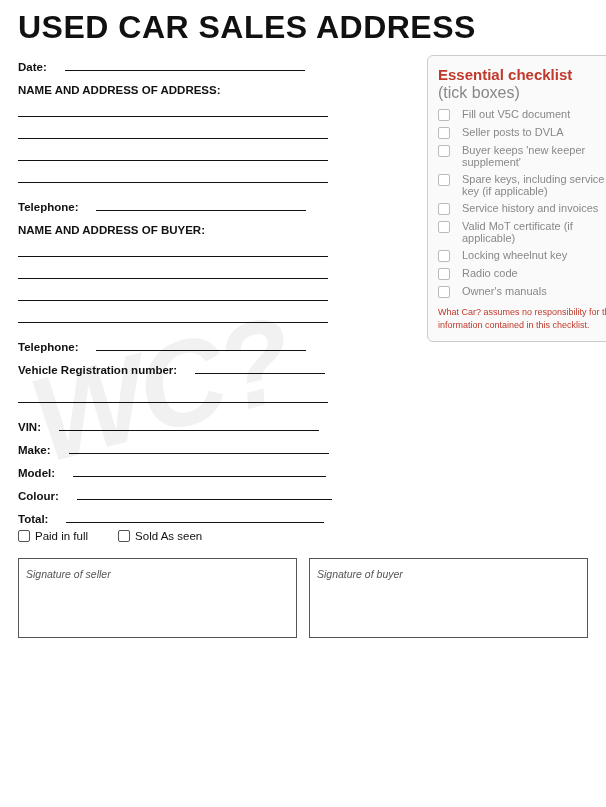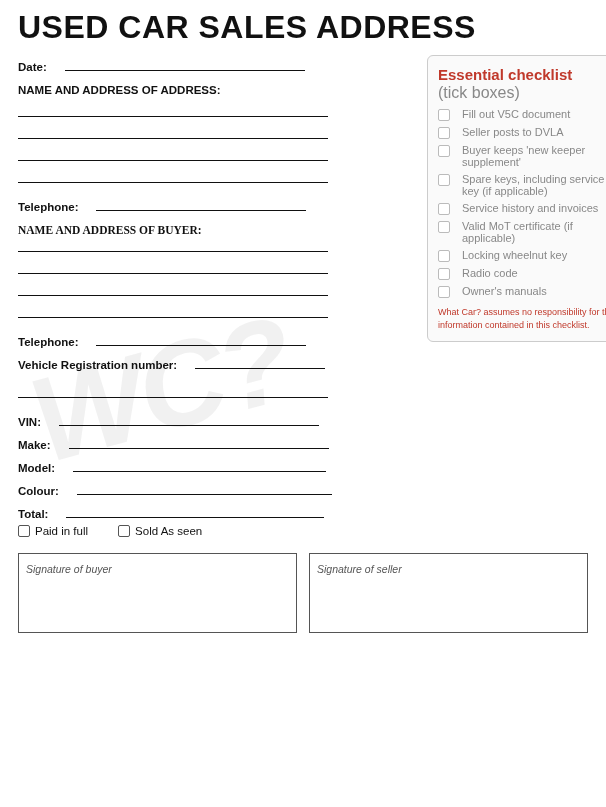--- a/index.html
+++ b/index.html
@@ -236,21 +236,21 @@
 
         <div class="spacer"></div>
 
         <div class="inline-field">
           <span class="field-label">Telephone:</span>
           <div class="field-line" style="width:210px;"></div>
         </div>
 
         <div class="spacer"></div>
 
-        <div class="field-label" style="font-family:Liberation Serif, serif;">NAME AND ADDRESS OF BUYER:</div>
+        <div class="field-label" style="margin-bottom:5px;">NAME AND ADDRESS OF BUYER:</div>
 
         <div class="address-lines">
           <div class="address-line"></div>
           <div class="address-line"></div>
           <div class="address-line"></div>
           <div class="address-line"></div>
         </div>
 
         <div class="spacer"></div>
 
@@ -352,21 +352,21 @@
             <span style="color:#c0392b;">What Car?</span>
             <span> assumes no responsibility for the information contained in this checklist.</span>
           </div>
         </div>
       </div>
 
     </div>
 
     <div class="sig-row">
       <div class="sig-box">
+        <span class="sig-label">Signature of seller</span>
+      </div>
+      <div class="sig-box">
         <span class="sig-label">Signature of buyer</span>
       </div>
-      <div class="sig-box">
-        <span class="sig-label">Signature of seller</span>
-      </div>
     </div>
 
   </div>
 </div>
 
 </body></html>

